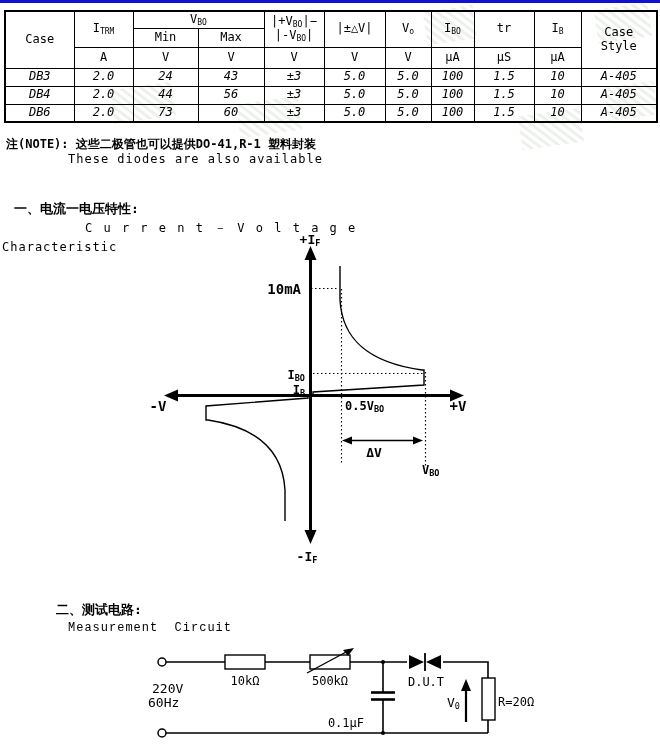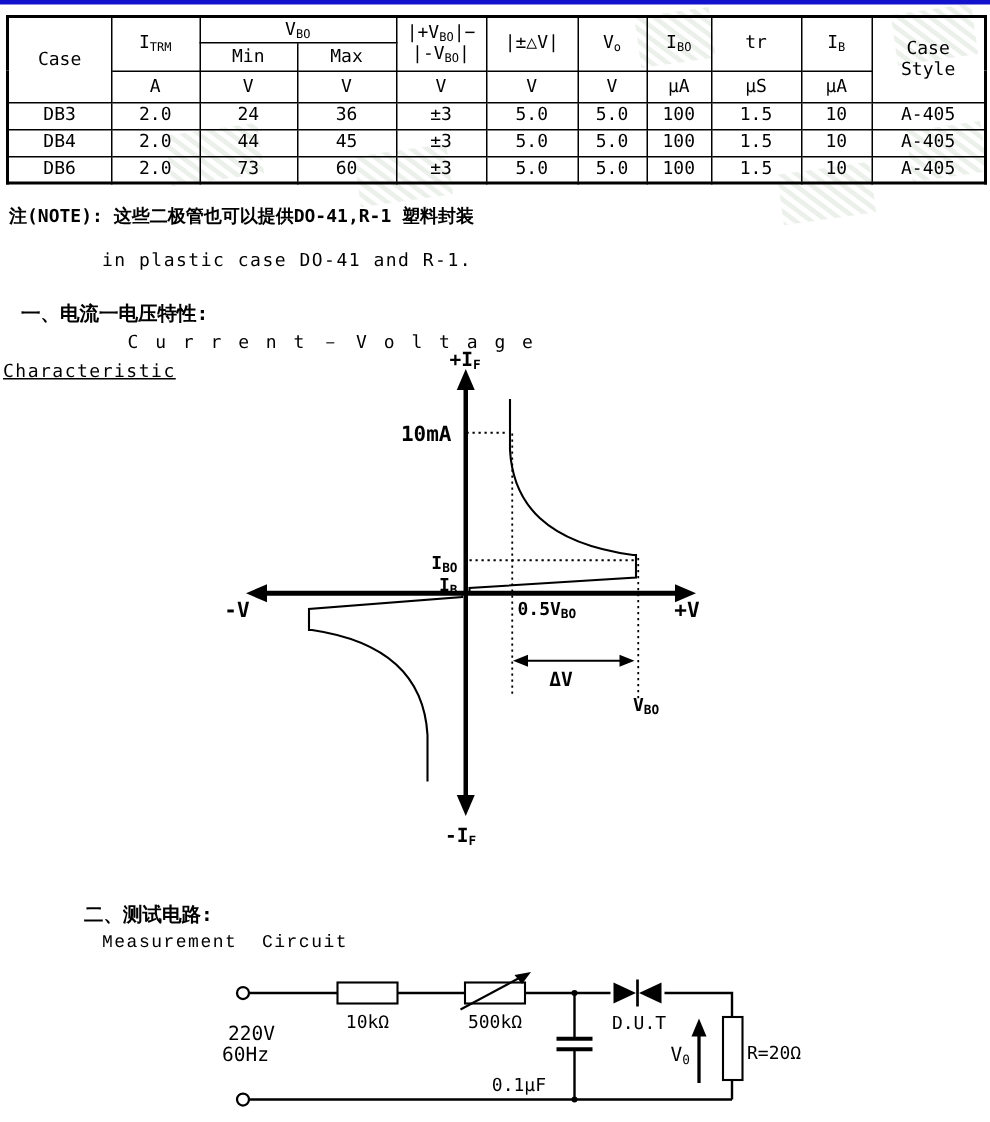--- a/index.html
+++ b/index.html
@@ -12,21 +12,21 @@
       background-image:linear-gradient(45deg, rgba(186,202,182,.5) 25%, transparent 25%,
         transparent 50%, rgba(186,202,182,.5) 50%, rgba(186,202,182,.5) 75%, transparent 75%);
       background-size:9px 9px;transform:rotate(-8deg);}
 
   
   #spec-table{position:absolute;left:4px;top:10px;border-collapse:collapse;table-layout:fixed;
       width:652px;}
   #spec-table th,#spec-table td{border:1px solid #000;text-align:center;vertical-align:middle;
       font-weight:normal;font-size:12px;padding:0;line-height:1.15;overflow:hidden;}
   #spec-table{border:2px solid #000;}
-  .h1{height:17px;} .h2{height:19px;} .h3{height:21px;} .hd{height:18px;}
+  .h1{height:17px;} .h2{height:19px;} .h3{height:21px;} .hd{height:18px;font-style:italic;}
   .sub{font-size:8px;vertical-align:-2px;letter-spacing:0;}
   .twolines{font-size:11px;line-height:1.2;}
 
   
   .abs{position:absolute;white-space:pre;}
   .cn{font-weight:bold;font-size:13px;}
   .en{font-size:12px;}
 
   
   svg{position:absolute;overflow:visible;}
@@ -94,34 +94,34 @@
       <th>V</th>
       <th>V</th>
       <th>μA</th>
       <th>μS</th>
       <th>μA</th>
     </tr>
     <tr class="hd">
       <td>DB3</td>
       <td>2.0</td>
       <td>24</td>
-      <td>36</td>
+      <td>43</td>
       <td>±3</td>
       <td>5.0</td>
       <td>5.0</td>
       <td>100</td>
       <td>1.5</td>
       <td>10</td>
       <td>A-405</td>
     </tr>
     <tr class="hd">
       <td>DB4</td>
       <td>2.0</td>
       <td>44</td>
-      <td>45</td>
+      <td>56</td>
       <td>±3</td>
       <td>5.0</td>
       <td>5.0</td>
       <td>100</td>
       <td>1.5</td>
       <td>10</td>
       <td>A-405</td>
     </tr>
     <tr class="hd">
       <td>DB6</td>
@@ -133,25 +133,25 @@
       <td>5.0</td>
       <td>100</td>
       <td>1.5</td>
       <td>10</td>
       <td>A-405</td>
     </tr>
   </tbody>
     </table>
 
   <div class="abs en" style="left:6px;top:136px;font-weight:bold;">注(NOTE): 这些二极管也可以提供DO-41,R-1 塑料封装</div>
-  <div class="abs en" style="left:68px;top:166px;letter-spacing:1px;">in plastic case DO-41 and R-1.</div>
+  <div class="abs en" style="left:68px;top:152px;letter-spacing:1px;">These diodes are also available</div>
 
   <div class="abs cn" style="left:14px;top:200px;">一、电流一电压特性:</div>
   <div class="abs en" style="left:85px;top:220px;letter-spacing:2px;">C u r r e n t － V o l t a g e</div>
-  <div class="abs en" style="left:2px;top:240px;letter-spacing:1px;text-decoration:underline;">Characteristic</div>
+  <div class="abs en" style="left:2px;top:240px;letter-spacing:1px;">Characteristic</div>
 
   <svg style="left:130px;top:228px;" width="350" height="345" viewBox="130 228 350 345">
 
     <line x1="310.5" y1="254" x2="310.5" y2="536" stroke="#000" stroke-width="3"></line>
     <polygon points="310.5,246 304.5,260 316.5,260" fill="#000"></polygon>
     <polygon points="310.5,544 304.5,530 316.5,530" fill="#000"></polygon>
     <line x1="172" y1="395.5" x2="456" y2="395.5" stroke="#000" stroke-width="3.2"></line>
     <polygon points="164,395.5 178,389.5 178,401.5" fill="#000"></polygon>
     <polygon points="464,395.5 450,389.5 450,401.5" fill="#000"></polygon>
 

